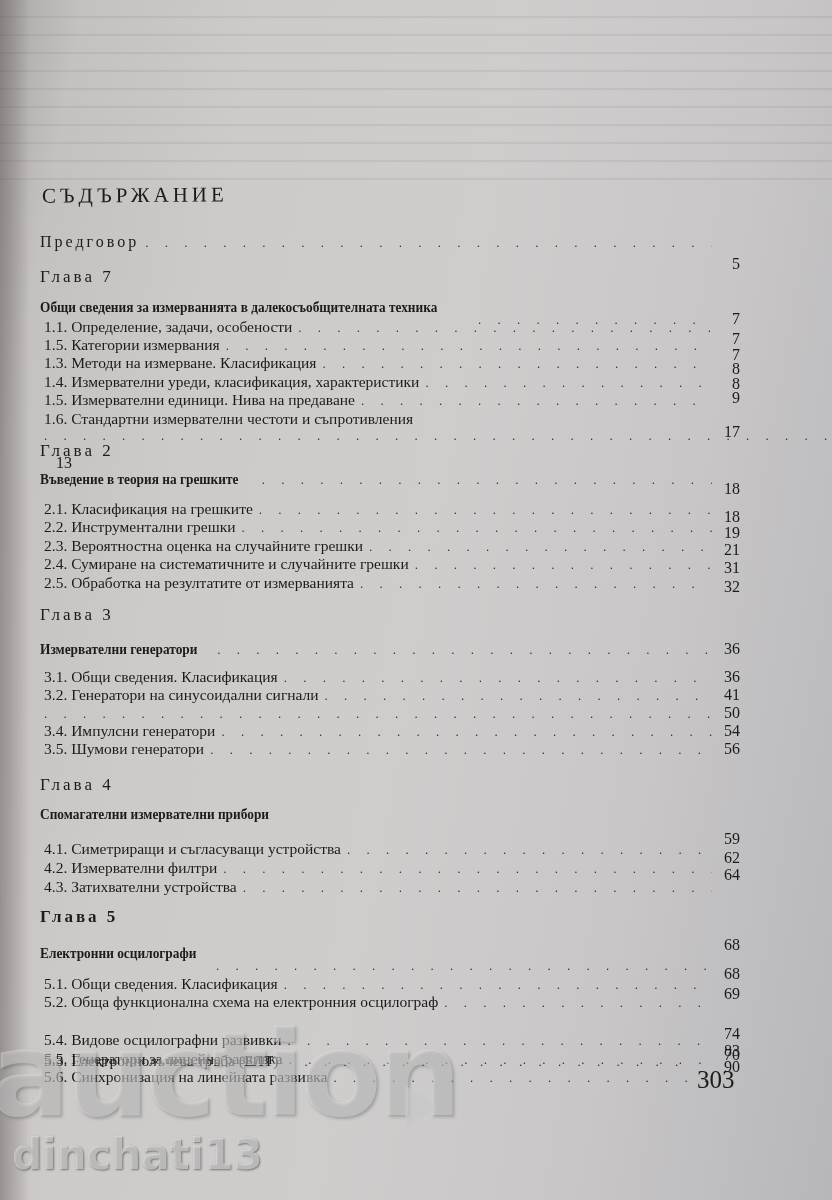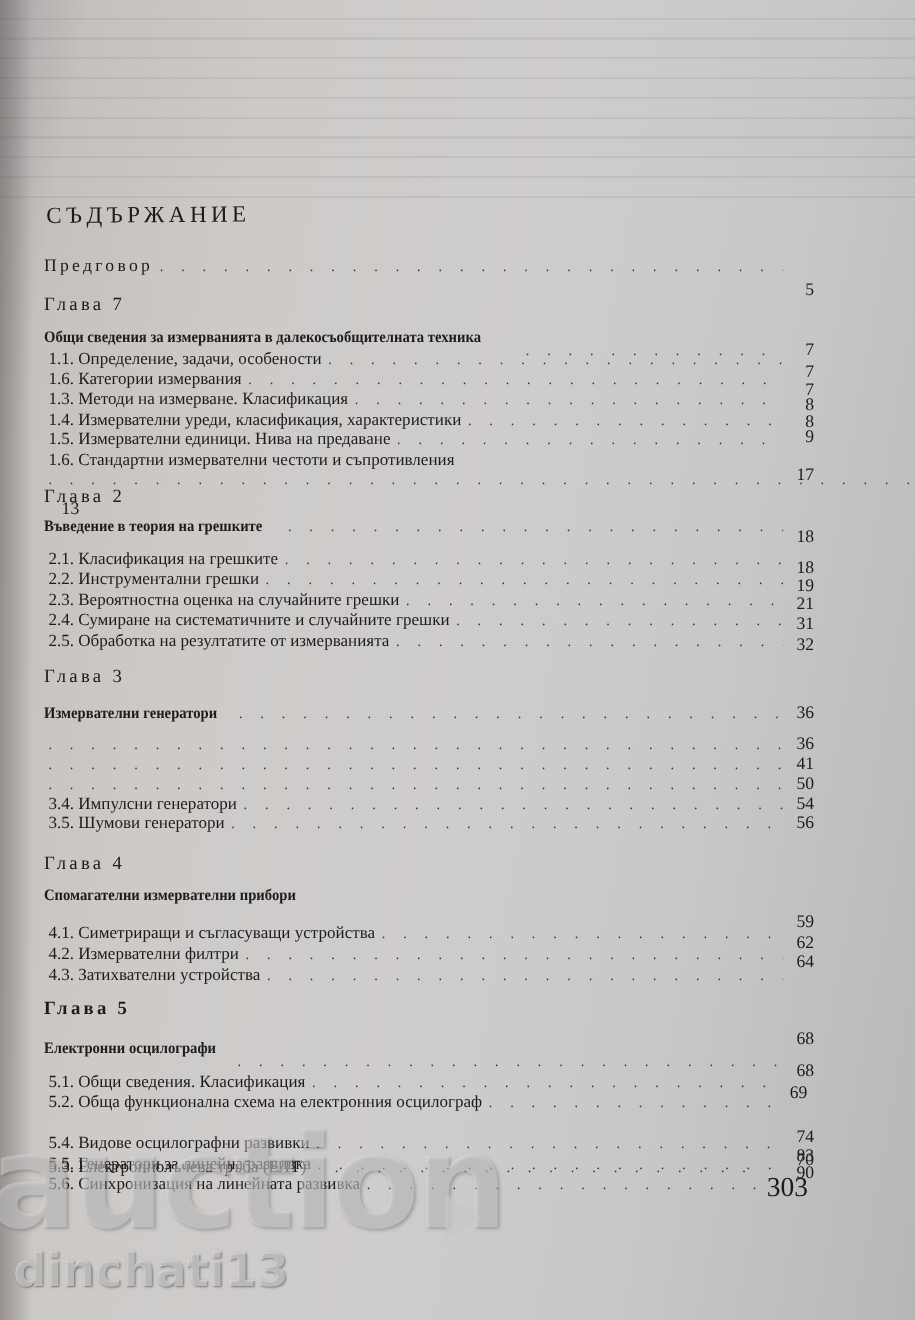--- a/index.html
+++ b/index.html
@@ -51,21 +51,21 @@
     <span class="txt">Общи сведения за измерванията в далекосъобщителната техника</span>
     <span class="dots" style="position:relative; top:12px;">. . . . . . . . . . . . . . . . . . . . . . . . . . . . . . . . . . . . . . . . . . . . . . . . . . . . . .</span>
     <span class="num" style="position:relative; top:12px;">7</span>
   </div>
   <div class="row" style="left:44px; top:318px; width:696px;">
       <span class="txt">1.1. Определение, задачи, особености</span>
       <span class="dots">. . . . . . . . . . . . . . . . . . . . . . . . . . . . . . . . . . . . . . . . . . . . . . . . . . . . . .</span>
       <span class="num" style="position:relative;top:12px;">7</span>
     </div>
   <div class="row" style="left:44px; top:336px; width:696px;">
-      <span class="txt">1.6. Категории измервания</span>
+      <span class="txt">1.5. Категории измервания</span>
       <span class="dots">. . . . . . . . . . . . . . . . . . . . . . . . . . . . . . . . . . . . . . . . . . . . . . . . . . . . . .</span>
       <span class="num" style="position:relative;top:10px;">7</span>
     </div>
   <div class="row" style="left:44px; top:354px; width:696px;justify-content:flex-end;">
       <span class="txt">1.3. Методи на измерване. Класификация</span>
       <span class="dots">. . . . . . . . . . . . . . . . . . . . . . . . . . . . . . . . . . . . . . . . . . . . . . . . . . . . . .</span>
       <span class="num" style="position:relative;top:6px;">8</span>
     </div>
   <div class="row" style="left:44px; top:373px; width:696px;">
       <span class="txt">1.4. Измервателни уреди, класификация, характеристики</span>
@@ -116,24 +116,26 @@
       <span class="num" style="position:relative;top:4px;font-family:Liberation Serif, serif;">32</span>
     </div>
 
   <div class="chapter-label" style="top:605px;">Глава 3</div>
   <div class="row heading" style="left:40px; top:640px; width:700px;">
     <span class="txt">Измервателни генератори</span>
     <span class="dots">. . . . . . . . . . . . . . . . . . . . . . . . . . . . . . . . . . . . . . . . . . . . . . . . . . . . . .</span>
     <span class="num">36</span>
   </div>
   <div class="row" style="left:44px; top:668px; width:696px;">
+      <span class="txt">3.1. Общи сведения. Класификация</span>
       <span class="dots">. . . . . . . . . . . . . . . . . . . . . . . . . . . . . . . . . . . . . . . . . . . . . . . . . . . . . .</span>
       <span class="num">36</span>
     </div>
   <div class="row" style="left:44px; top:686px; width:696px;">
+      <span class="txt">3.2. Генератори на синусоидални сигнали</span>
       <span class="dots">. . . . . . . . . . . . . . . . . . . . . . . . . . . . . . . . . . . . . . . . . . . . . . . . . . . . . .</span>
       <span class="num">41</span>
     </div>
   <div class="row" style="left:44px; top:704px; width:696px;">
       <span class="dots">. . . . . . . . . . . . . . . . . . . . . . . . . . . . . . . . . . . . . . . . . . . . . . . . . . . . . .</span>
       <span class="num">50</span>
     </div>
   <div class="row" style="left:44px; top:722px; width:696px;">
       <span class="txt">3.4. Импулсни генератори</span>
       <span class="dots">. . . . . . . . . . . . . . . . . . . . . . . . . . . . . . . . . . . . . . . . . . . . . . . . . . . . . .</span>
@@ -172,21 +174,21 @@
     <span class="num" style="position:relative; top:-8px;">68</span>
   </div>
   <div class="row" style="left:44px; top:975px; width:696px;">
       <span class="txt">5.1. Общи сведения. Класификация</span>
       <span class="dots">. . . . . . . . . . . . . . . . . . . . . . . . . . . . . . . . . . . . . . . . . . . . . . . . . . . . . .</span>
       <span class="num" style="position:relative;top:-10px;">68</span>
     </div>
   <div class="row" style="left:44px; top:993px; width:696px;">
       <span class="txt">5.2. Обща функционална схема на електронния осцилограф</span>
       <span class="dots">. . . . . . . . . . . . . . . . . . . . . . . . . . . . . . . . . . . . . . . . . . . . . . . . . . . . . .</span>
-      <span class="num" style="position:relative;top:-8px;text-align:center;">69</span>
+      <span class="num" style="position:relative;top:-8px;">69</span>
     </div>
   <div class="row" style="left:44px; top:1052px; width:696px;gap:20px;">
       <span class="txt">5.3. Електроннолъчева тръба (ЕЛТ)</span>
       <span class="dots">. . . . . . . . . . . . . . . . . . . . . . . . . . . . . . . . . . . . . . . . . . . . . . . . . . . . . .</span>
       <span class="num" style="position:relative;top:-6px;">70</span>
     </div>
   <div class="row" style="left:44px; top:1031px; width:696px;">
       <span class="txt">5.4. Видове осцилографни развивки</span>
       <span class="dots">. . . . . . . . . . . . . . . . . . . . . . . . . . . . . . . . . . . . . . . . . . . . . . . . . . . . . .</span>
       <span class="num" style="position:relative;top:-6px;">74</span>

